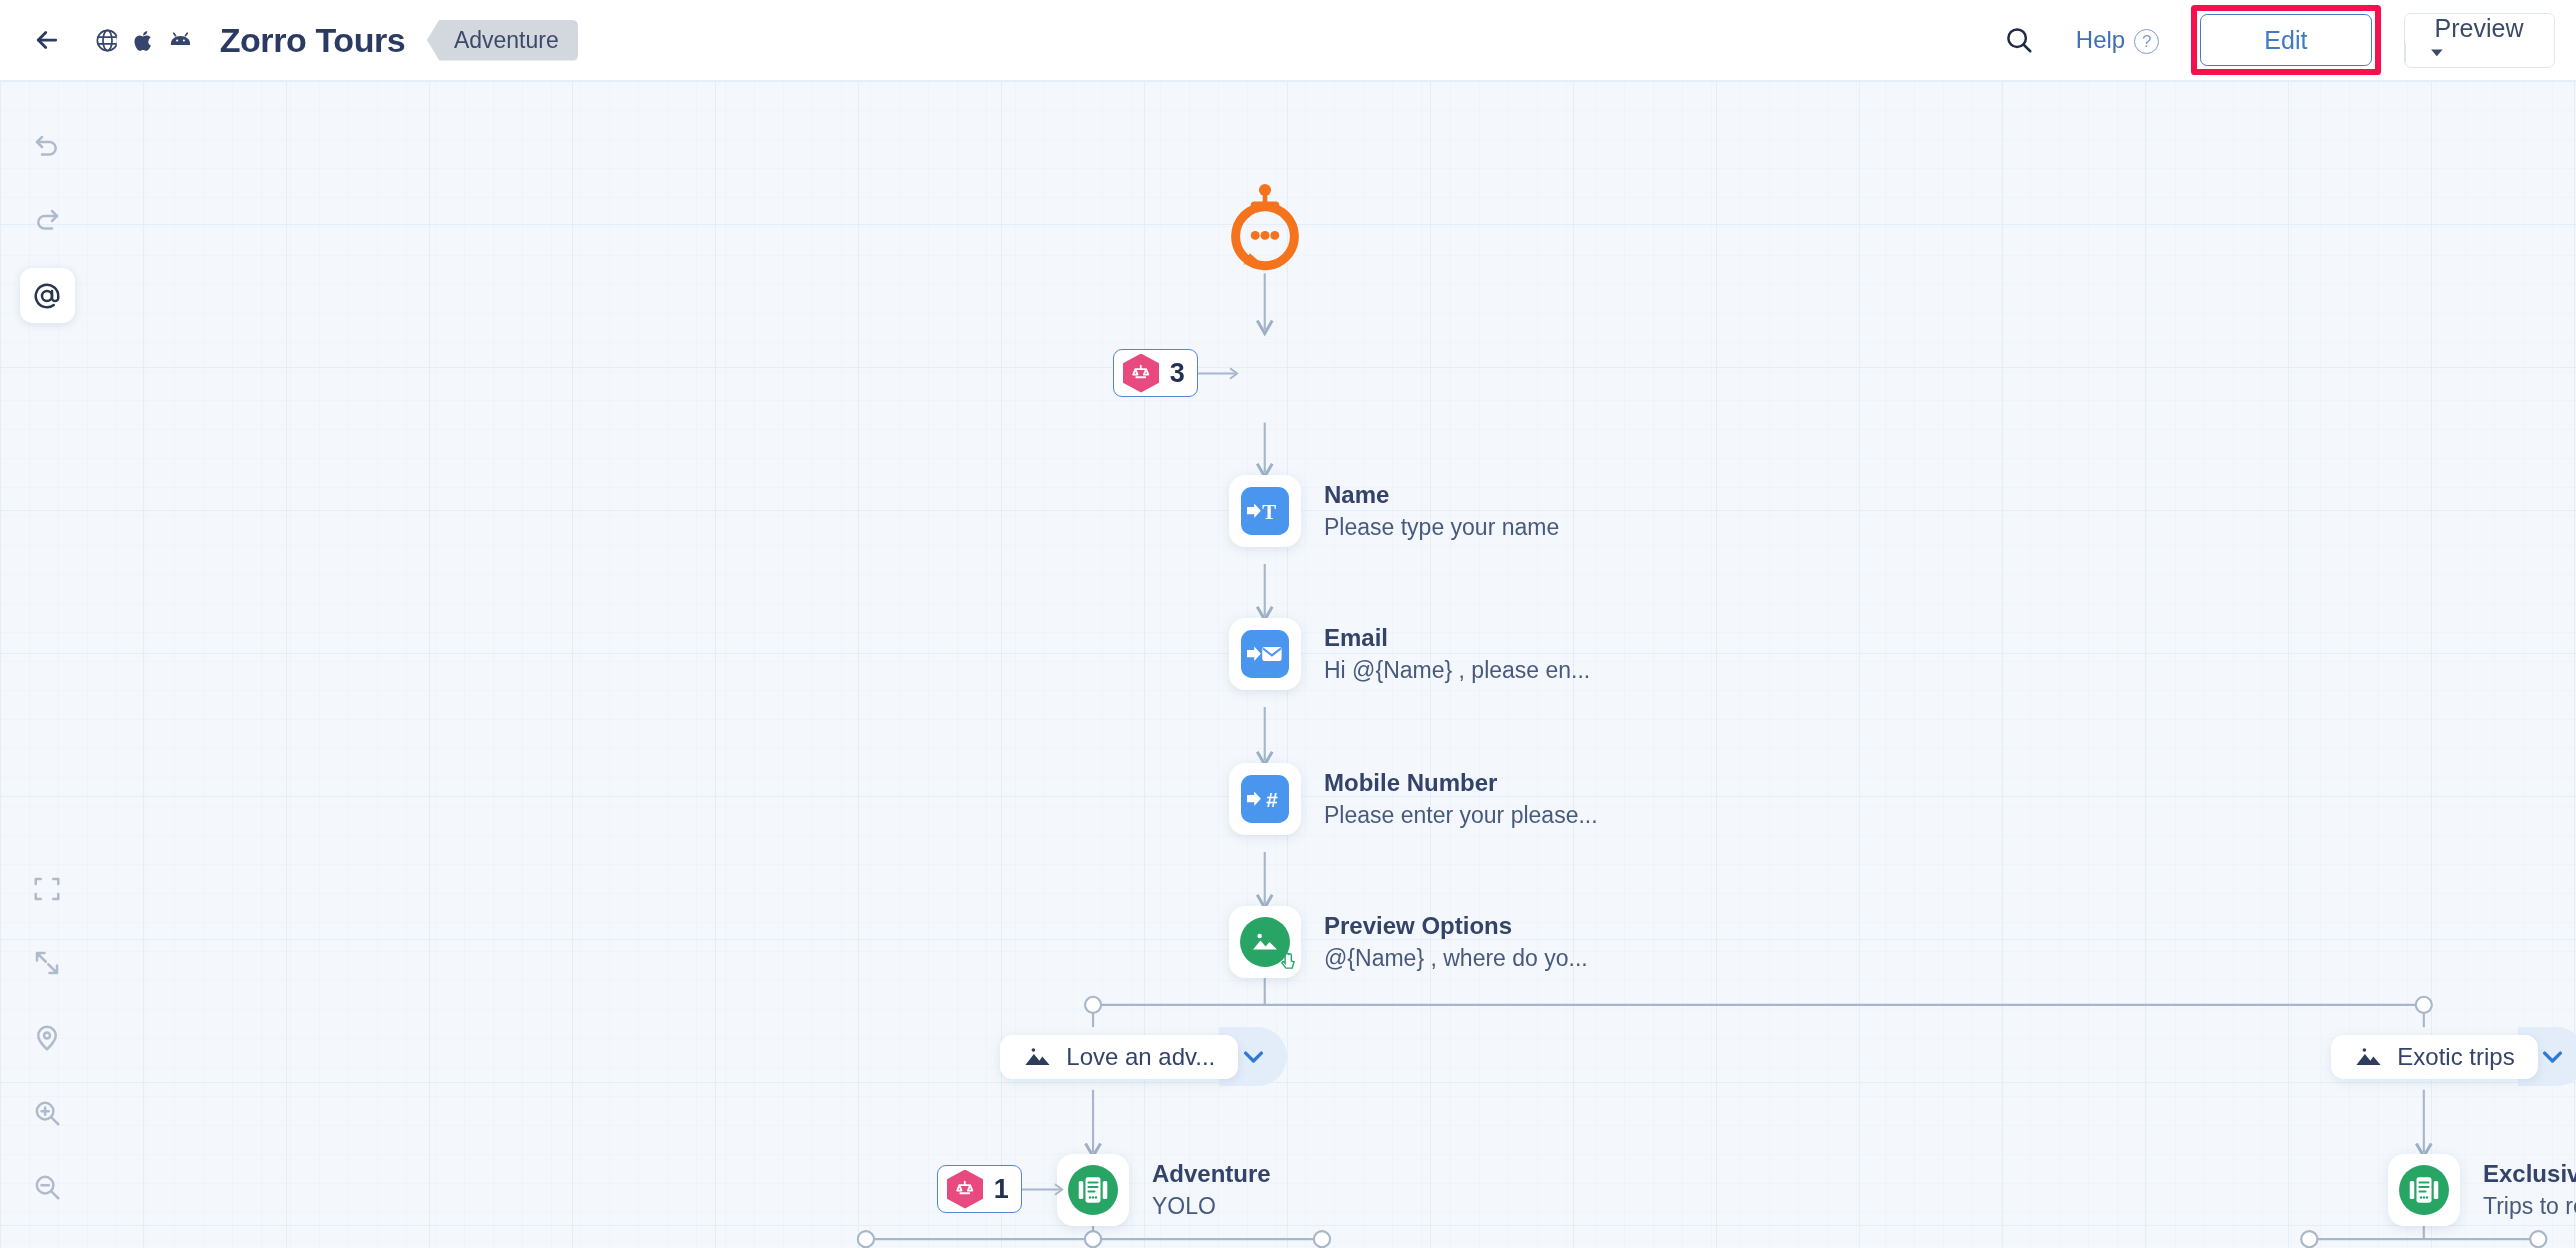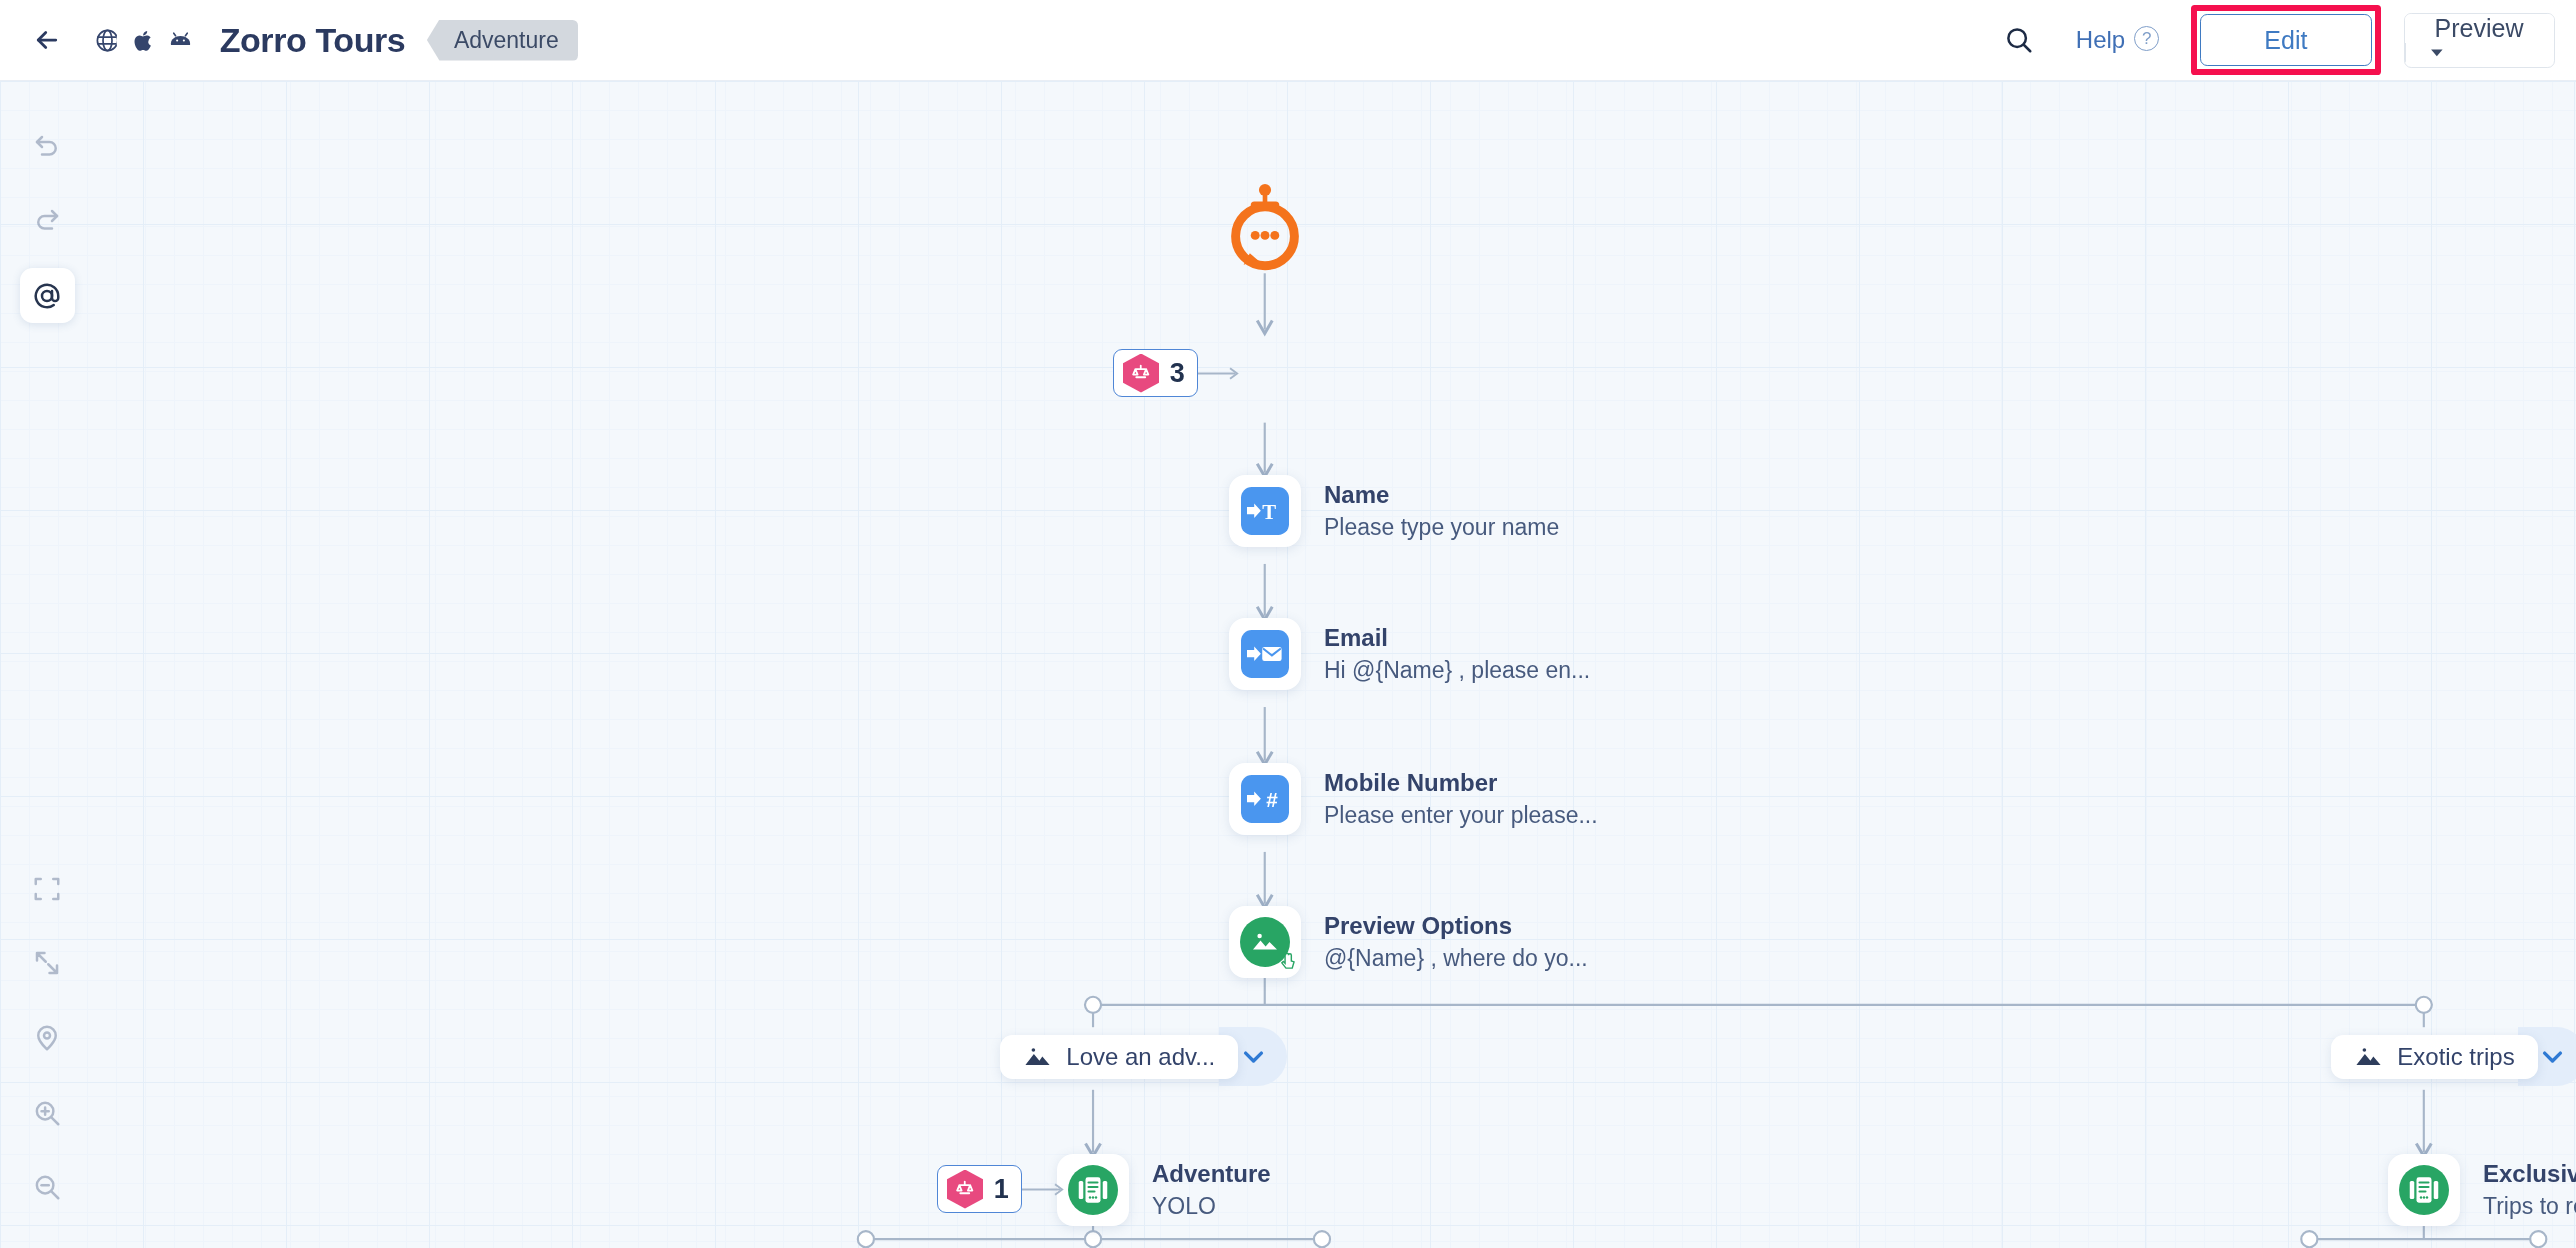--- a/index.html
+++ b/index.html
@@ -53,21 +53,21 @@
     margin-left:auto; display:flex; align-items:center;
     gap:0; padding-right:0; height:100%;
   }
   #search-btn {
     width:54px; height:54px; display:flex; align-items:center; justify-content:center;
     cursor:pointer; border-radius:7.2px;
   }
   #search-btn svg { width:30px; height:30px; }
 
   #help-link {
-    display:flex; align-items:flex-start; gap:9px;
+    display:flex; align-items:flex-end; gap:9px;
     margin-left:30px; color:#3f6fb5; font-size:24px; cursor:pointer;
   }
   #help-link .qmark {
     width:25px; height:25px; border-radius:50%;
     border:1.8px solid #7f9ec9; color:#7f9ec9;
     font-size:17px; display:flex; align-items:center; justify-content:center;
   }
 
   
   #edit-highlight {

